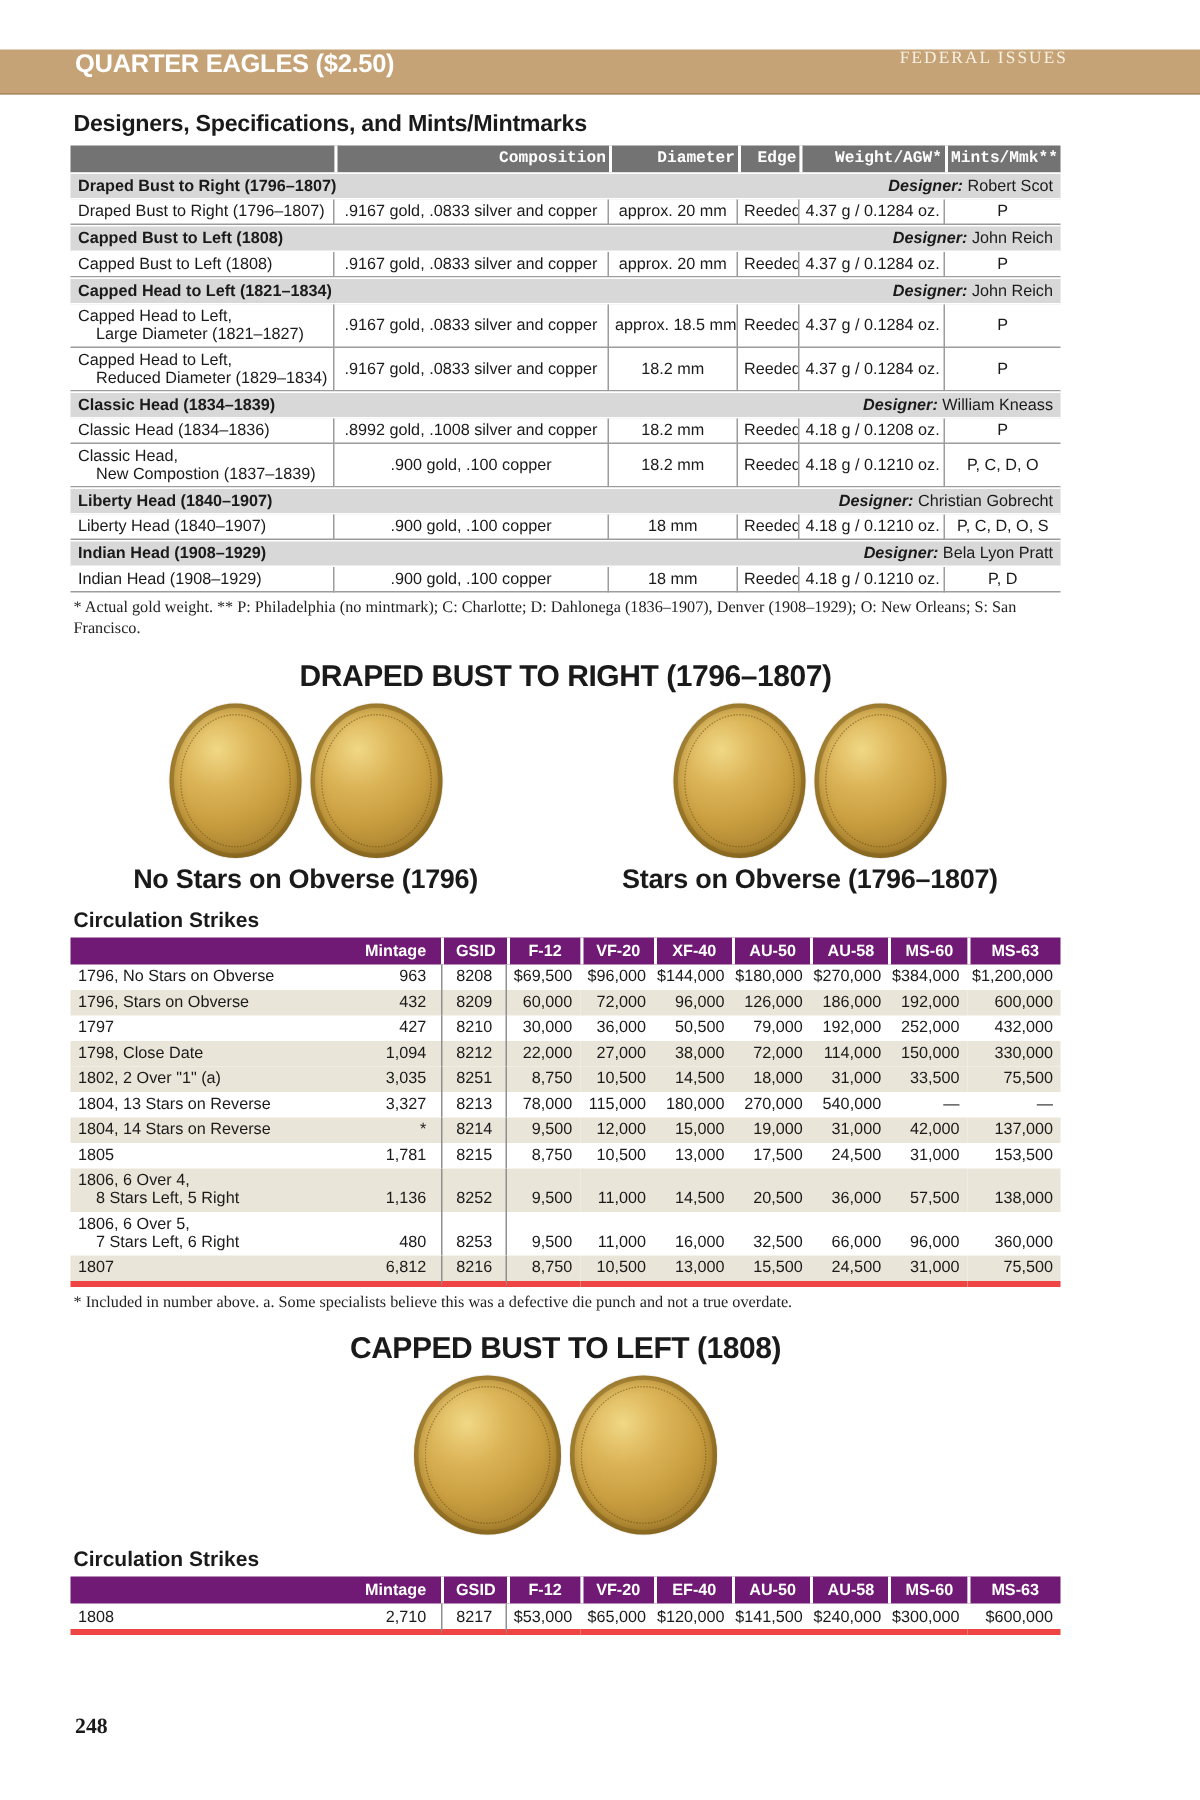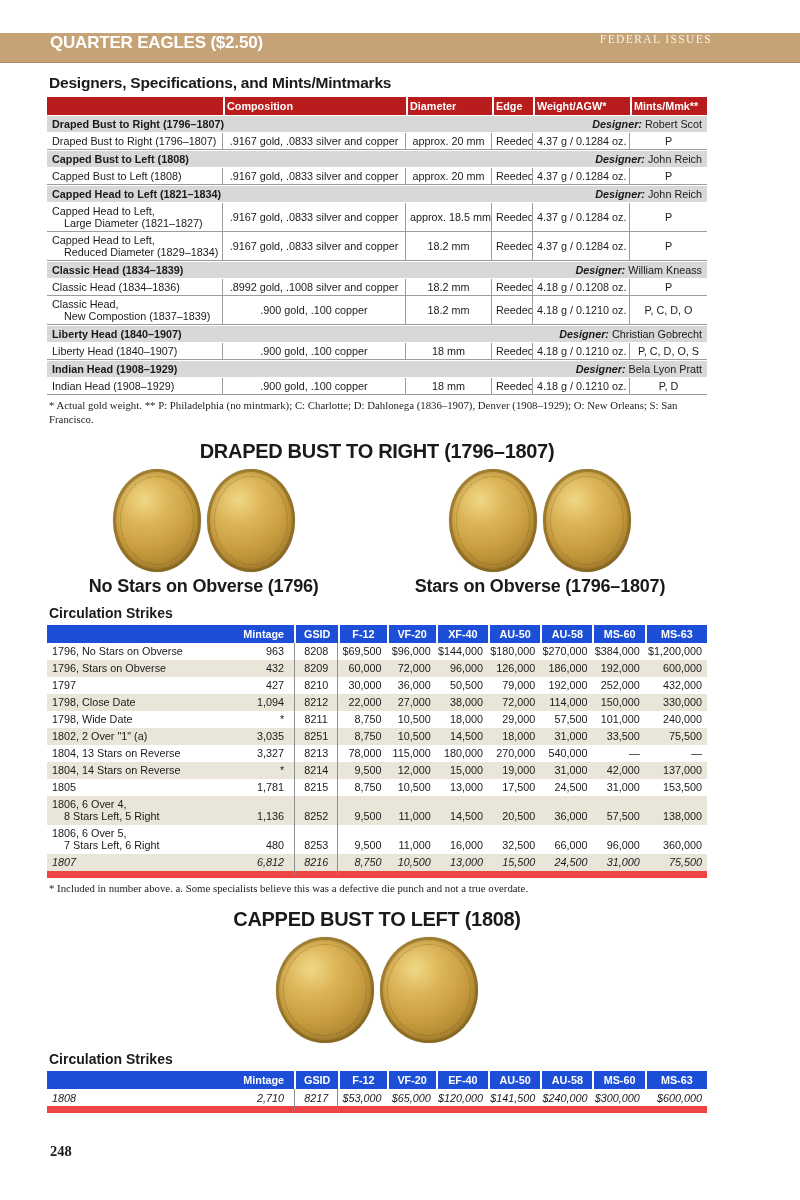--- a/index.html
+++ b/index.html
@@ -23,51 +23,51 @@
   h2.spec-heading { font-size:15.5px; font-weight:bold; margin:11px 0 5px 2px; letter-spacing:-0.2px; }
   h3.strikes-heading { font-size:14px; font-weight:bold; margin:8px 0 4px 2px; }
   h1.big-heading { font-size:20px; font-weight:bold; text-align:center; letter-spacing:-0.3px; margin:13px 0 5px; }
 
   table { border-collapse:separate; border-spacing:0; table-layout:fixed; width:660px; }
 
   
   .spec { font-size:10.8px; }
   .spec th, .spec td { white-space:nowrap; overflow:hidden; }
   .spec thead th {
-    background:#b91c1c; color:#ffffff; font-weight:bold; text-align:left;
-    font-size:10.8px; padding:3px 2px; border-left:2px solid #ffffff;
+    background:#737373; color:#ffffff; font-weight:bold; text-align:right;
+    font-size:10.8px; padding:3px 2px; border-left:2px solid #ffffff;font-family:Liberation Mono, monospace;
   }
   .spec thead th:first-child { border-left:none; }
   .spec tbody td { border-bottom:1px solid #9c9c9c; border-right:1px solid #9c9c9c; padding:2px 4px; vertical-align:middle; }
   .spec tbody td:last-child { border-right:none; }
   .spec tbody tr.section td {
     background:#d8d8d8; border-right:none; border-top:1px solid #ffffff; border-bottom:1px solid #ffffff;
     font-weight:bold; padding:2px 5px;
   }
   .spec .designer { float:right; font-weight:normal; }
   .spec .designer i { font-weight:bold; }
   .spec td.c { text-align:center;margin-left:24px; }
   .spec td.name { text-align:left; padding-left:5px; }
   .spec .line2 { padding-left:12px; }
 
   
   .strike { font-size:10.8px; }
   .strike th, .strike td { white-space:nowrap; }
   .strike thead th {
-    background:#1d4ed8; color:#ffffff; font-weight:bold; text-align:center;
+    background:#701a75; color:#ffffff; font-weight:bold; text-align:center;
     font-size:10.8px; padding:3px 4px; border-left:2px solid #ffffff;
   }
   .strike thead th:first-child { border-left:none; text-align:right; padding-right:10px; }
   .strike tbody tr.alt td { background:#e9e5d8; }
   .strike tbody td { padding:2.5px 4px 2.5px 0; vertical-align:bottom; }
   .strike td.name { text-align:left; padding-left:5px; }
   .strike td.mintage { text-align:right; padding-right:10px;margin-top:14px; }
   .strike td.gsid { text-align:center; border-left:1px solid #8f8f8f; border-right:1px solid #8f8f8f; padding:2.5px 0; }
   .strike td.price { text-align:right; padding-right:5px; }
-  .strike tbody tr:last-child td { border-bottom:7px solid #ef4444;font-style:italic; }
+  .strike tbody tr:last-child td { border-bottom:4px solid #ef4444; }
   .strike .line2 { padding-left:12px; }
 
   .footnote {
     font-family:"Liberation Serif", serif; font-size:10.8px; color:#222222;
     line-height:1.28; margin:4px 0 0 2px;
   }
 
   
   .coins { display:flex; justify-content:center; align-items:flex-start; margin:6px 0 2px; }
   .coins.spread { gap:96px; }
@@ -330,34 +330,20 @@
             <td class="mintage">1,094</td>
             <td class="gsid">8212</td>
             <td class="price">22,000</td>
             <td class="price">27,000</td>
             <td class="price">38,000</td>
             <td class="price">72,000</td>
             <td class="price">114,000</td>
             <td class="price">150,000</td>
             <td class="price">330,000</td>
           </tr>
-          <tr>
-            <td class=" name">
-              <div>1798, Wide Date</div>
-            </td>
-            <td class="mintage">*</td>
-            <td class="gsid">8211</td>
-            <td class="price">8,750</td>
-            <td class="price">10,500</td>
-            <td class="price">18,000</td>
-            <td class="price">29,000</td>
-            <td class="price">57,500</td>
-            <td class="price">101,000</td>
-            <td class="price">240,000</td>
-          </tr>
           <tr class="alt">
             <td class=" name">
               <div>1802, 2 Over "1" (a)</div>
             </td>
             <td class="mintage">3,035</td>
             <td class="gsid">8251</td>
             <td class="price">8,750</td>
             <td class="price">10,500</td>
             <td class="price">14,500</td>
             <td class="price">18,000</td>

